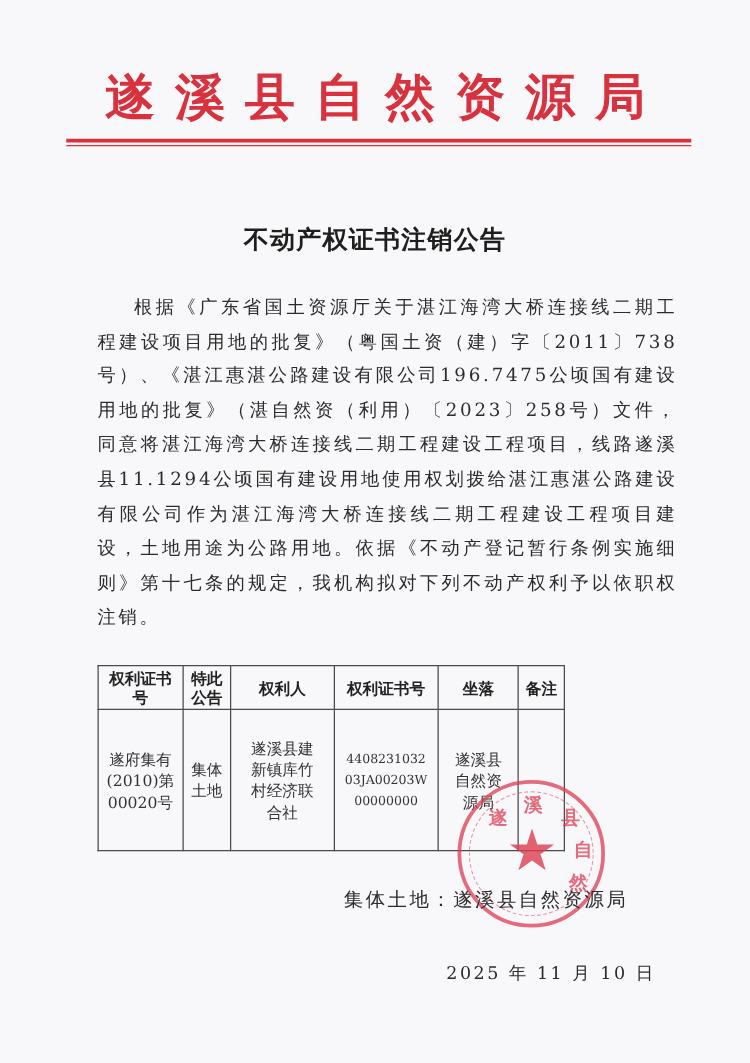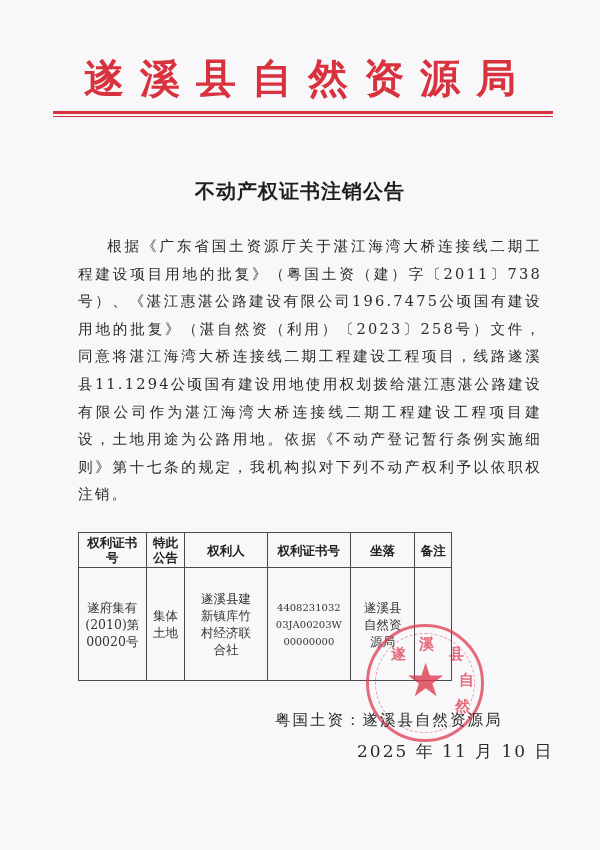--- a/index.html
+++ b/index.html
@@ -37,21 +37,21 @@
     position:absolute; left:366px; top:624px; width:118px; height:118px;
     border:3px solid rgba(220,60,80,0.75); border-radius:50%; box-sizing:border-box;
   }
   .seal-inner { position:absolute; left:6px; top:6px; right:6px; bottom:6px; border:1px dashed rgba(220,60,80,0.5); border-radius:50%; }
   .seal-star { position:absolute; left:36px; top:30px; font-size:46px; color:rgba(220,60,80,0.8); line-height:46px; }
   .seal-text { position:absolute; font-size:15px; color:rgba(220,60,80,0.75); font-weight:bold; }
   .sign-unit {
     position:absolute; left:275px; top:710px; font-size:15.5px; letter-spacing:2px; color:#2b2b2b;
   }
   .sign-date {
-    position:absolute; left:357px; top:740px; font-size:17px; letter-spacing:2px; color:#2b2b2b;
+    position:absolute; left:357px; top:770px; font-size:14px; letter-spacing:2px; color:#2b2b2b;
   }
 </style>
 </head>
 <body>
 
 <div class="masthead">遂溪县自然资源局</div>
 <div class="rule-thick"></div>
 <div class="rule-thin"></div>
 
 <div class="title">不动产权证书注销公告</div>
@@ -95,15 +95,15 @@
   <div class="seal-inner"></div>
   <div class="seal-star">★</div>
   <div class="seal-text" style="left:22px; top:18px;">遂</div>
   <div class="seal-text" style="left:50px; top:8px;">溪</div>
   <div class="seal-text" style="left:80px; top:18px;">县</div>
   <div class="seal-text" style="left:90px; top:44px;">自</div>
   <div class="seal-text" style="left:86px; top:70px;">然</div>
 </div>
 
 <div class="sign-unit">
-  <span>粤国土资：</span><span>遂溪县自然资源局</span>
+  <span>集体土地：</span><span>遂溪县自然资源局</span>
 </div>
 <div class="sign-date">2025 年 11 月 10 日</div>
 
 </body></html>

